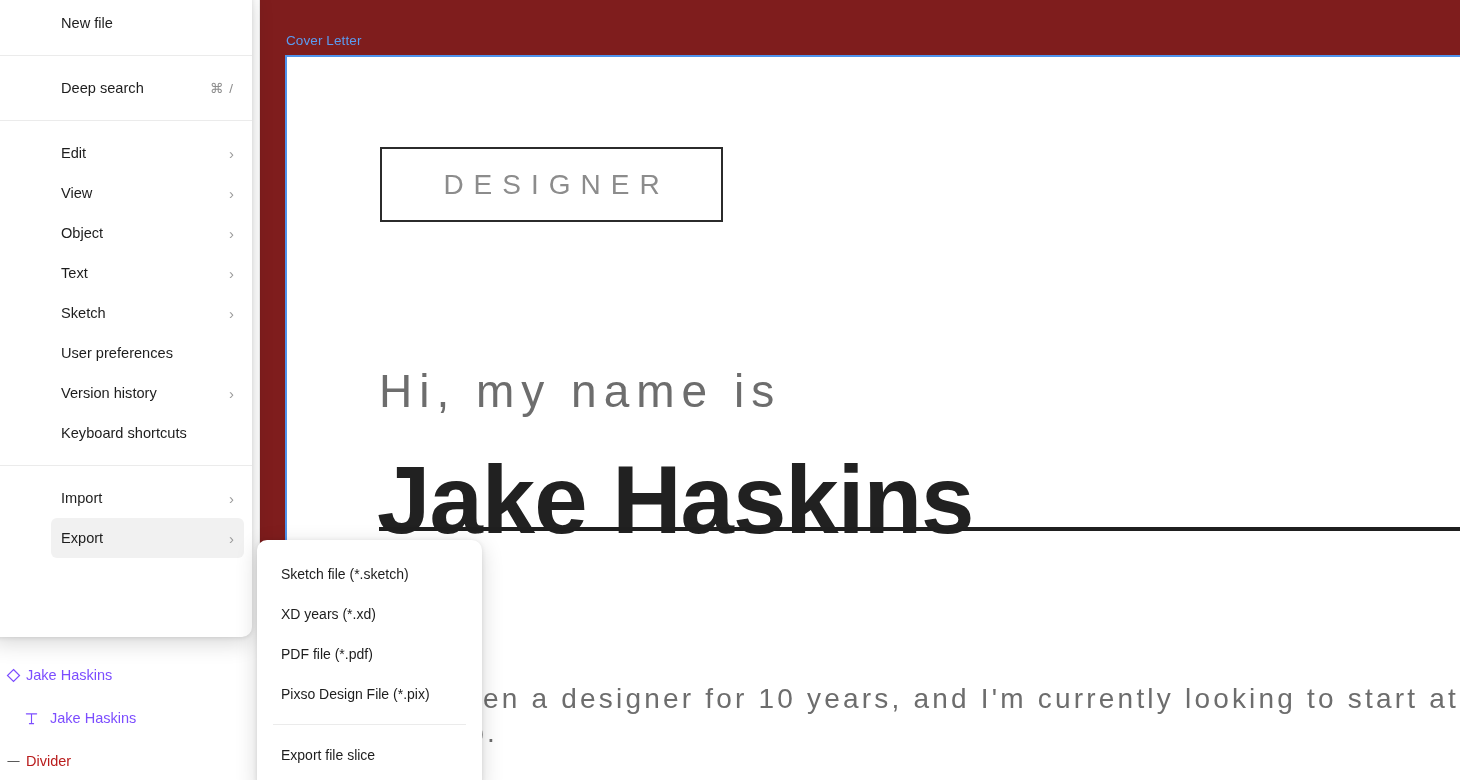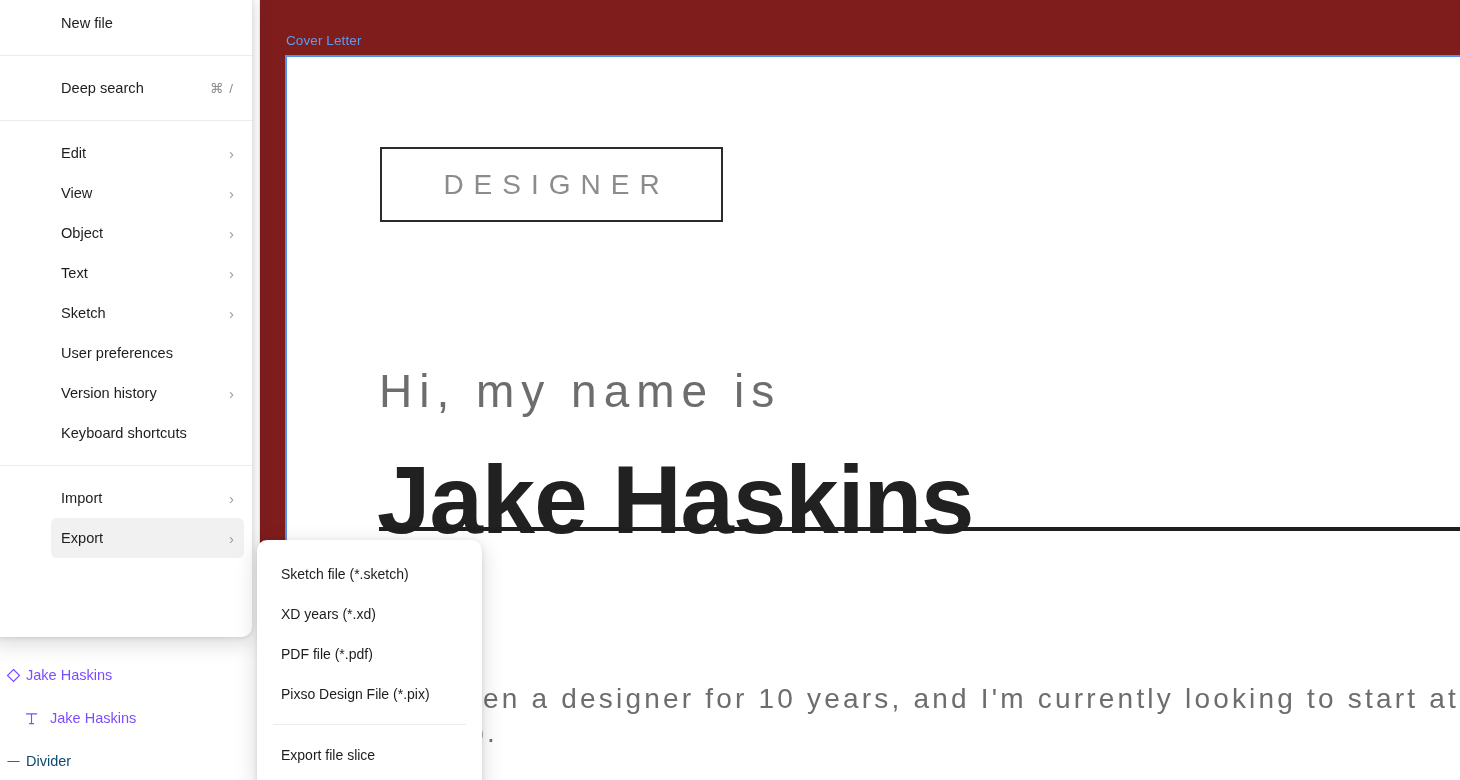--- a/index.html
+++ b/index.html
@@ -70,21 +70,21 @@
   .layer-row {
     position: absolute; left: 0; width: 260px; height: 40px;
     display: flex; align-items: center; font-size: 14.5px;
   }
   .layer-row .lbl { white-space: nowrap; }
   .layer-ico {
     width: 26px; display: flex; align-items: center; justify-content: center;
     flex: 0 0 auto;
   }
   .sel { color: #7c4dff; }
-  .plain { color: #0c4a6e; }
+  .plain { color: #b91c1c; }
 
   
   .menu {
     position: absolute; left: -8px; top: -8px;
     width: 260px; height: 645px;
     background: #ffffff;
     border-bottom-right-radius: 10px;
     box-shadow: 0 6px 22px rgba(0,0,0,.16), 0 1px 4px rgba(0,0,0,.10);
   }
   .menu-inner { position: absolute; left: 8px; top: 8px; right: 0; bottom: 0; }

